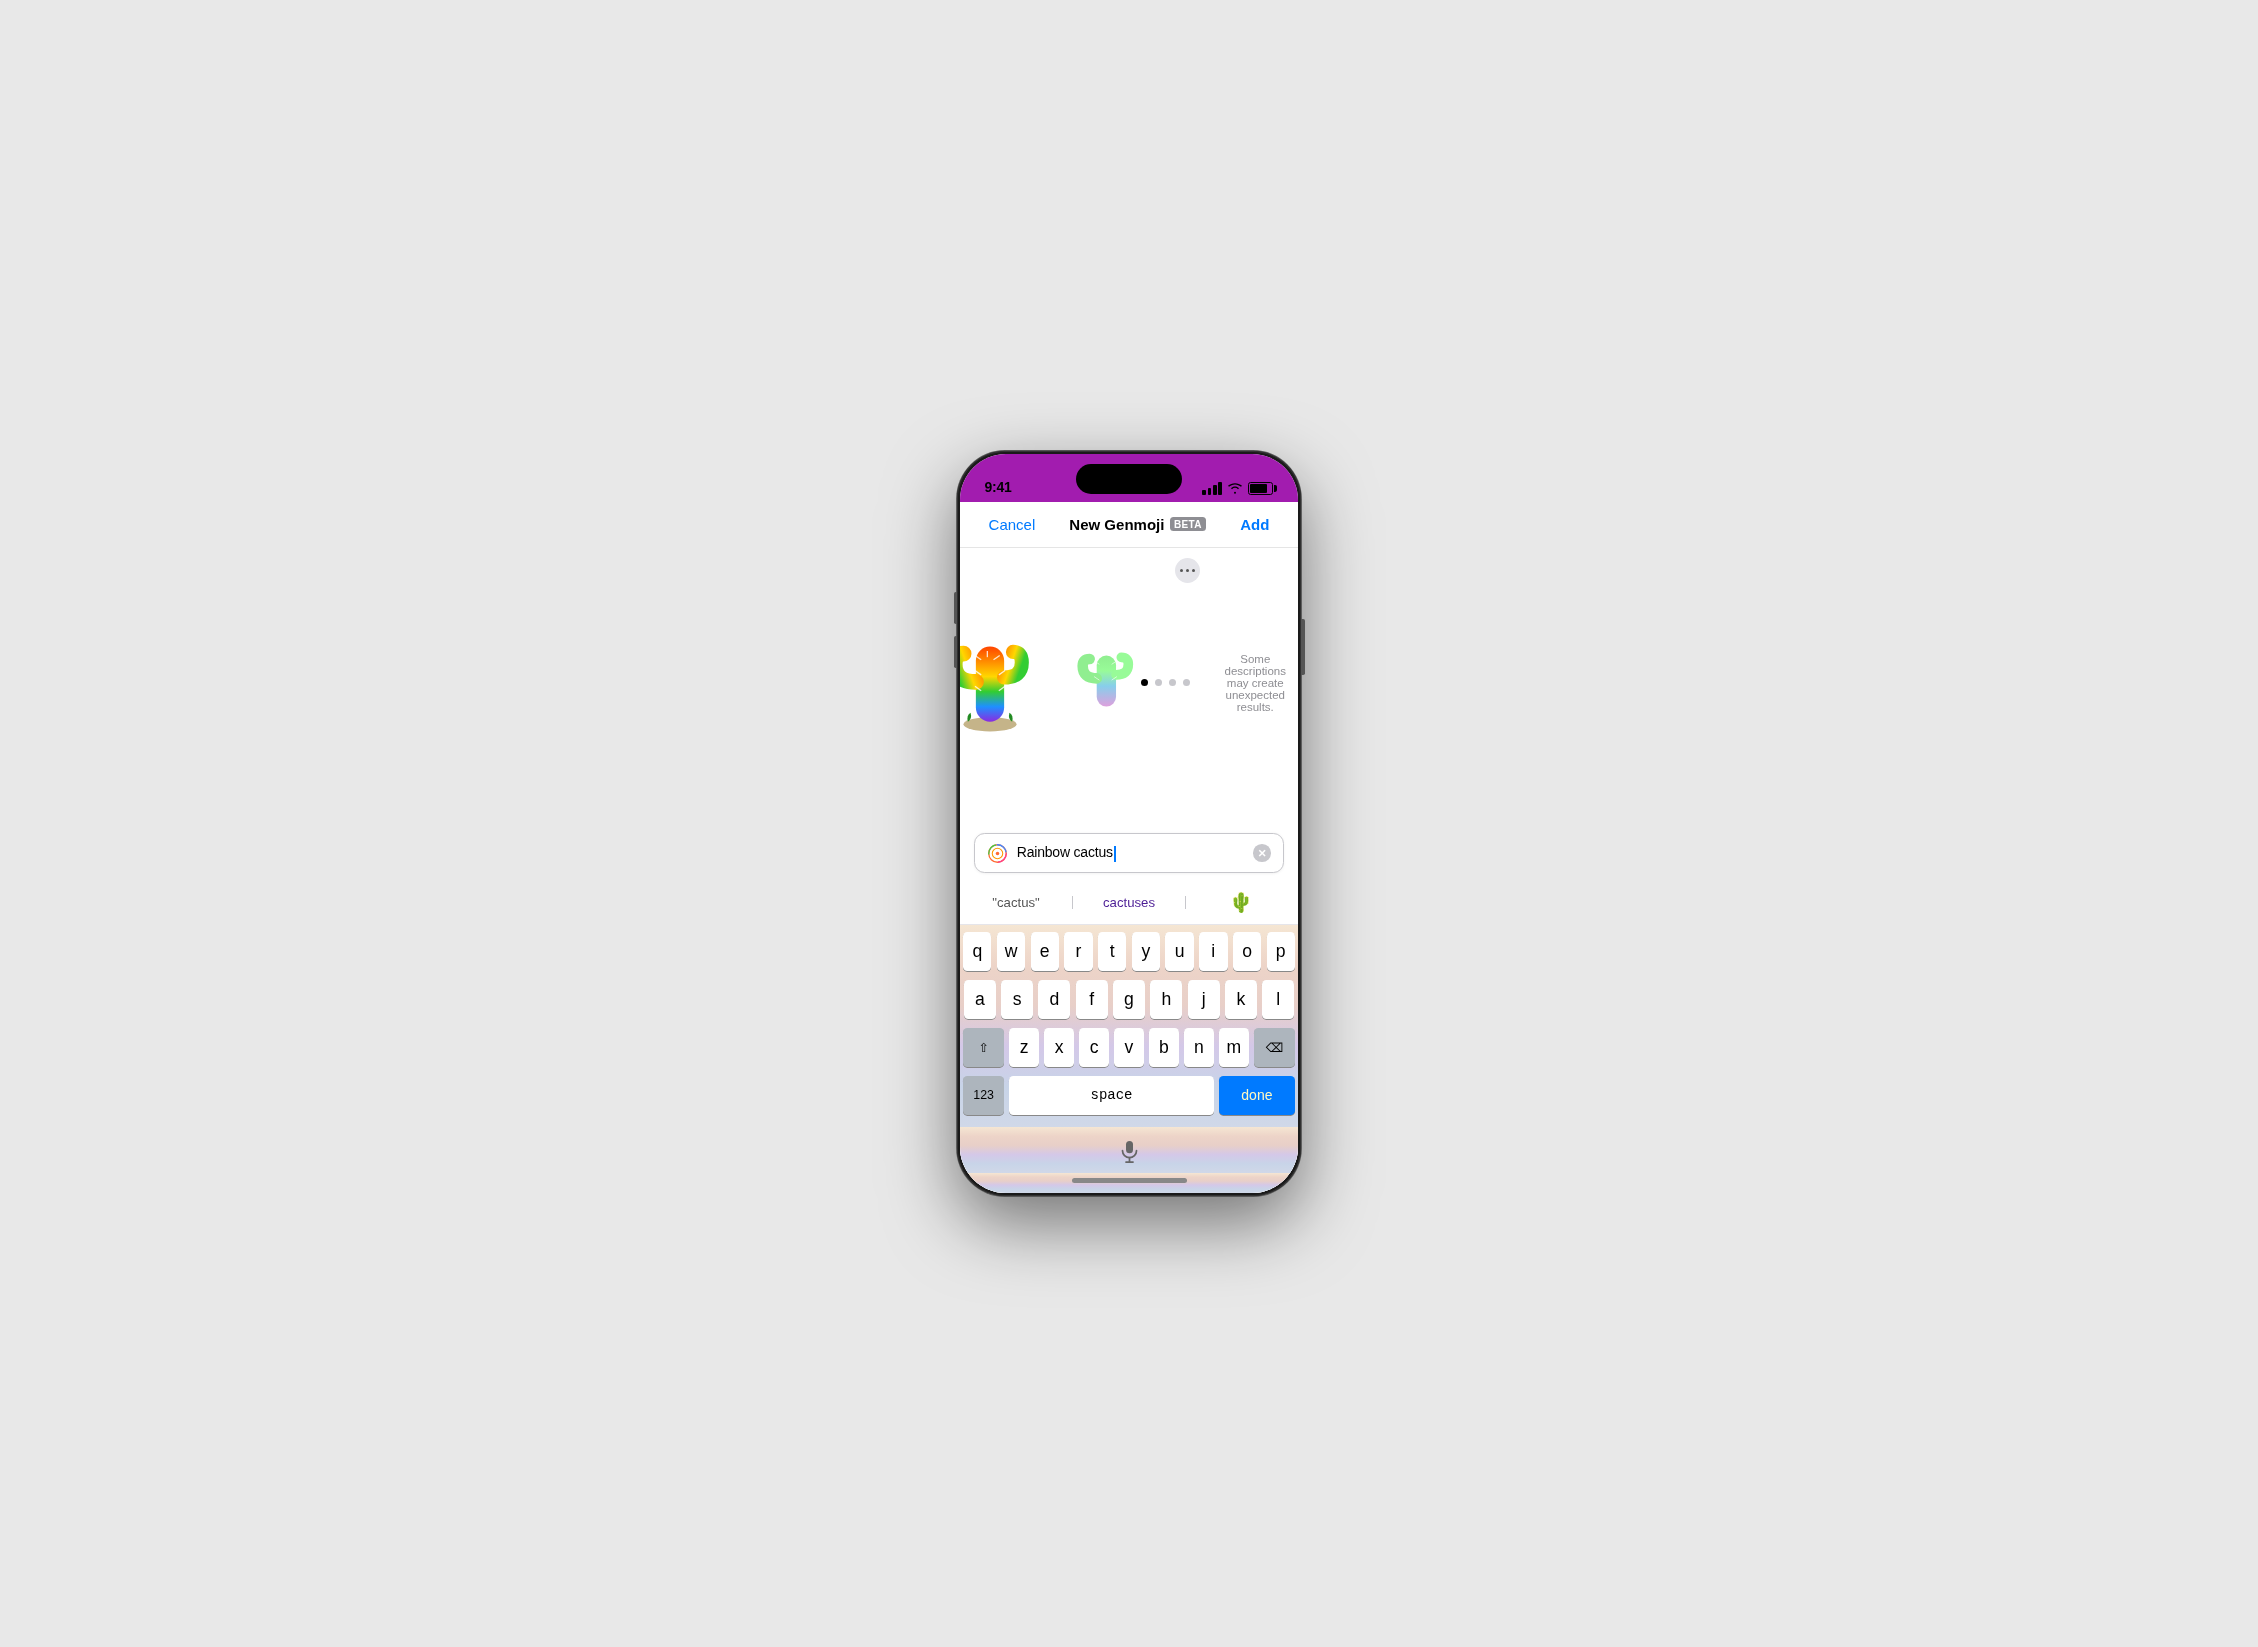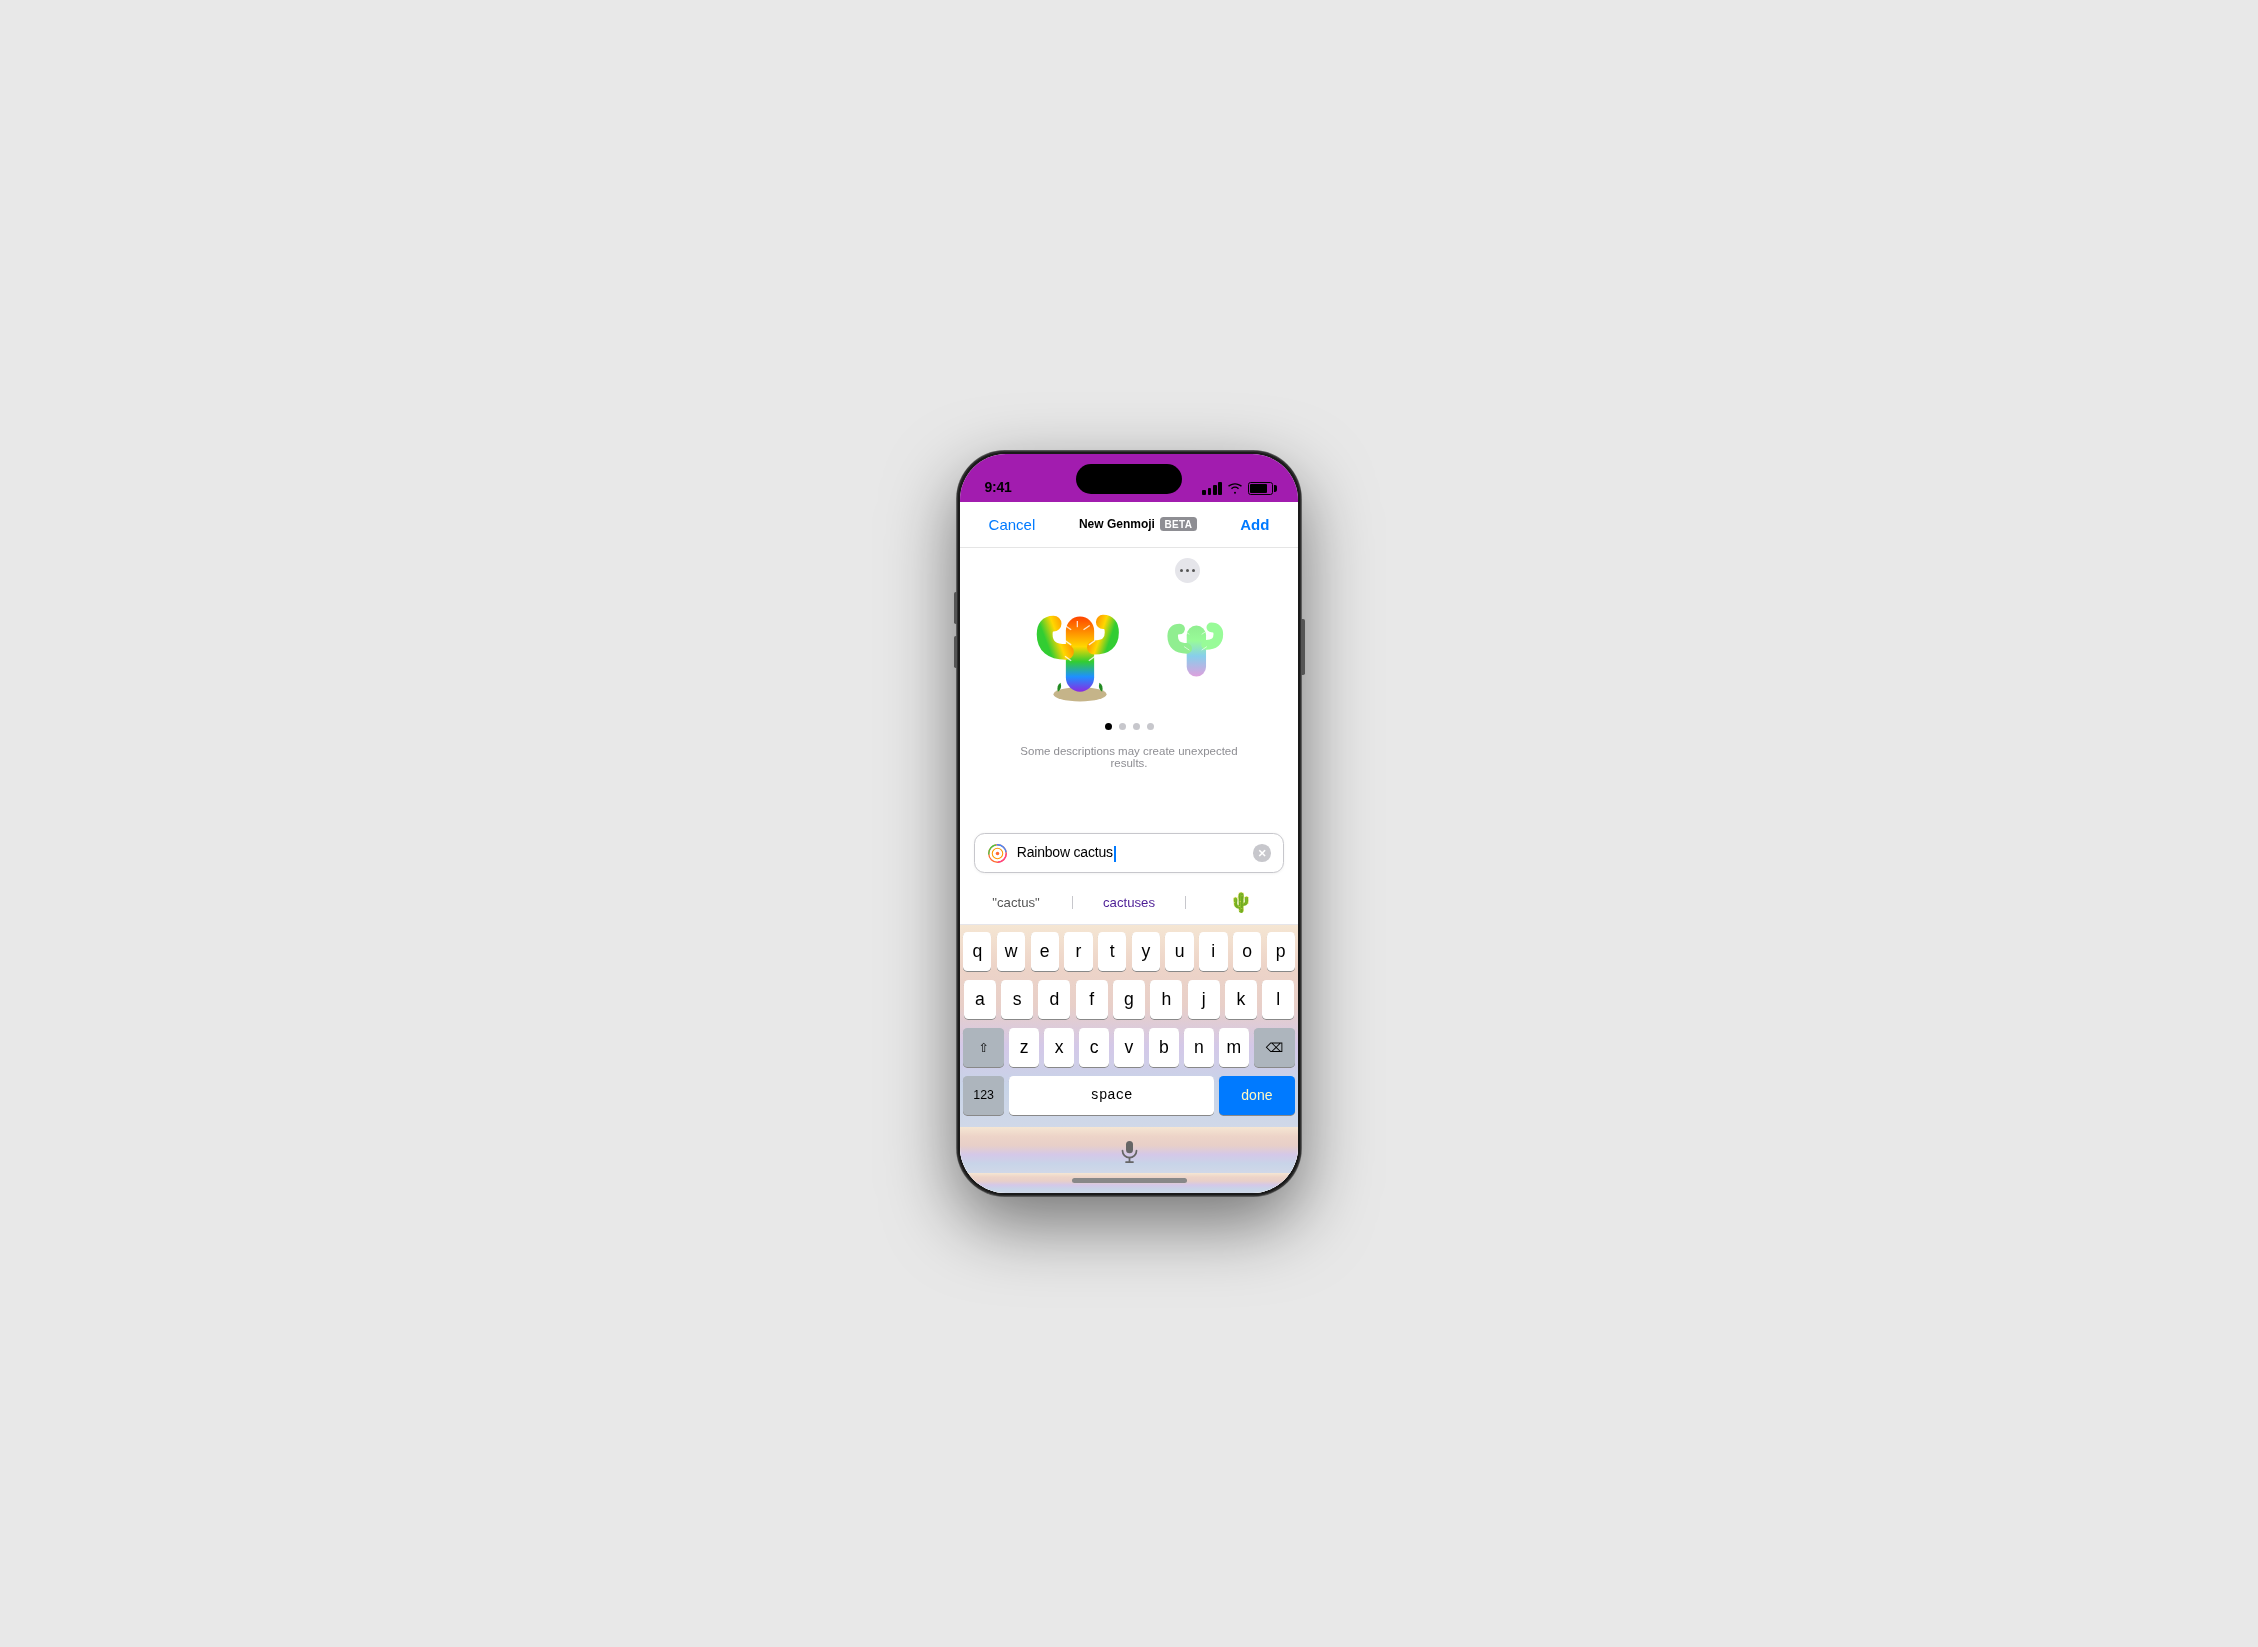--- a/index.html
+++ b/index.html
@@ -120,21 +120,21 @@
       cursor: pointer;
     }
 
     .nav-title-area {
       display: flex;
       align-items: center;
       gap: 5.3px;
     }
 
     .nav-title {
-      font-size: 12px;
+      font-size: 15px;
       font-weight: 600;
       color: #000;
     }
 
     .beta-badge {
       background: #8E8E93;
       color: #fff;
       font-size: 10px;
       font-weight: 600;
       padding: 1.8px 4.4px;
@@ -155,21 +155,20 @@
       background: #fff;
       display: flex;
       flex-direction: column;
       overflow: hidden;
     }
 
     
     .emoji-preview-area {
       flex: 1;
       display: flex;
-      flex-direction: column;
       align-items: center;
       justify-content: center;
       padding: 17.6px;
       position: relative;
     }
 
     .more-button {
       position: absolute;
       top: 10.6px;
       right: 50%;

